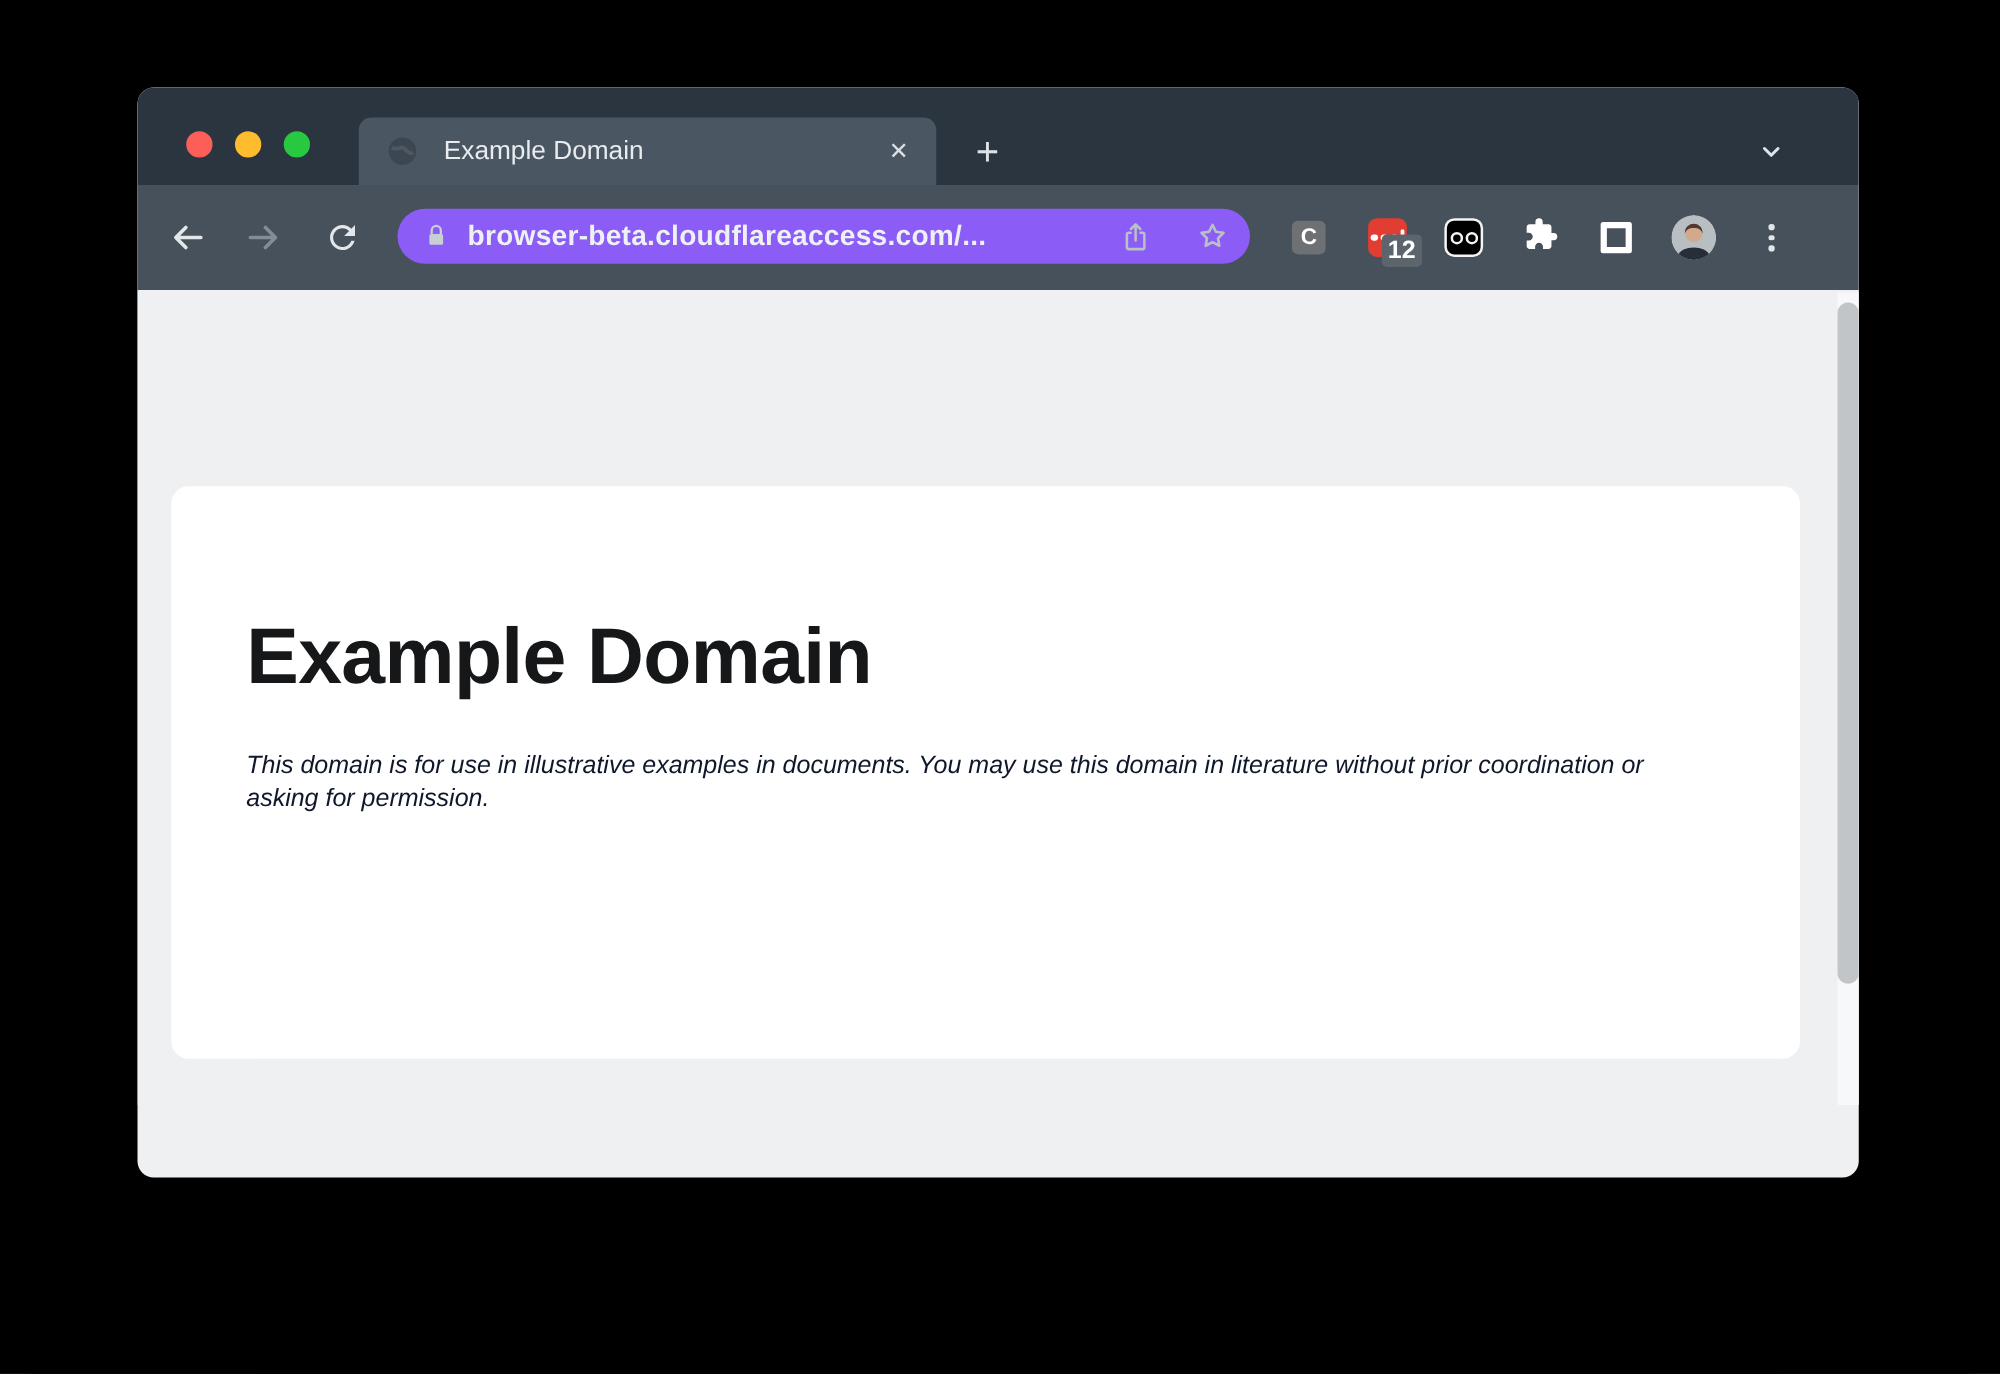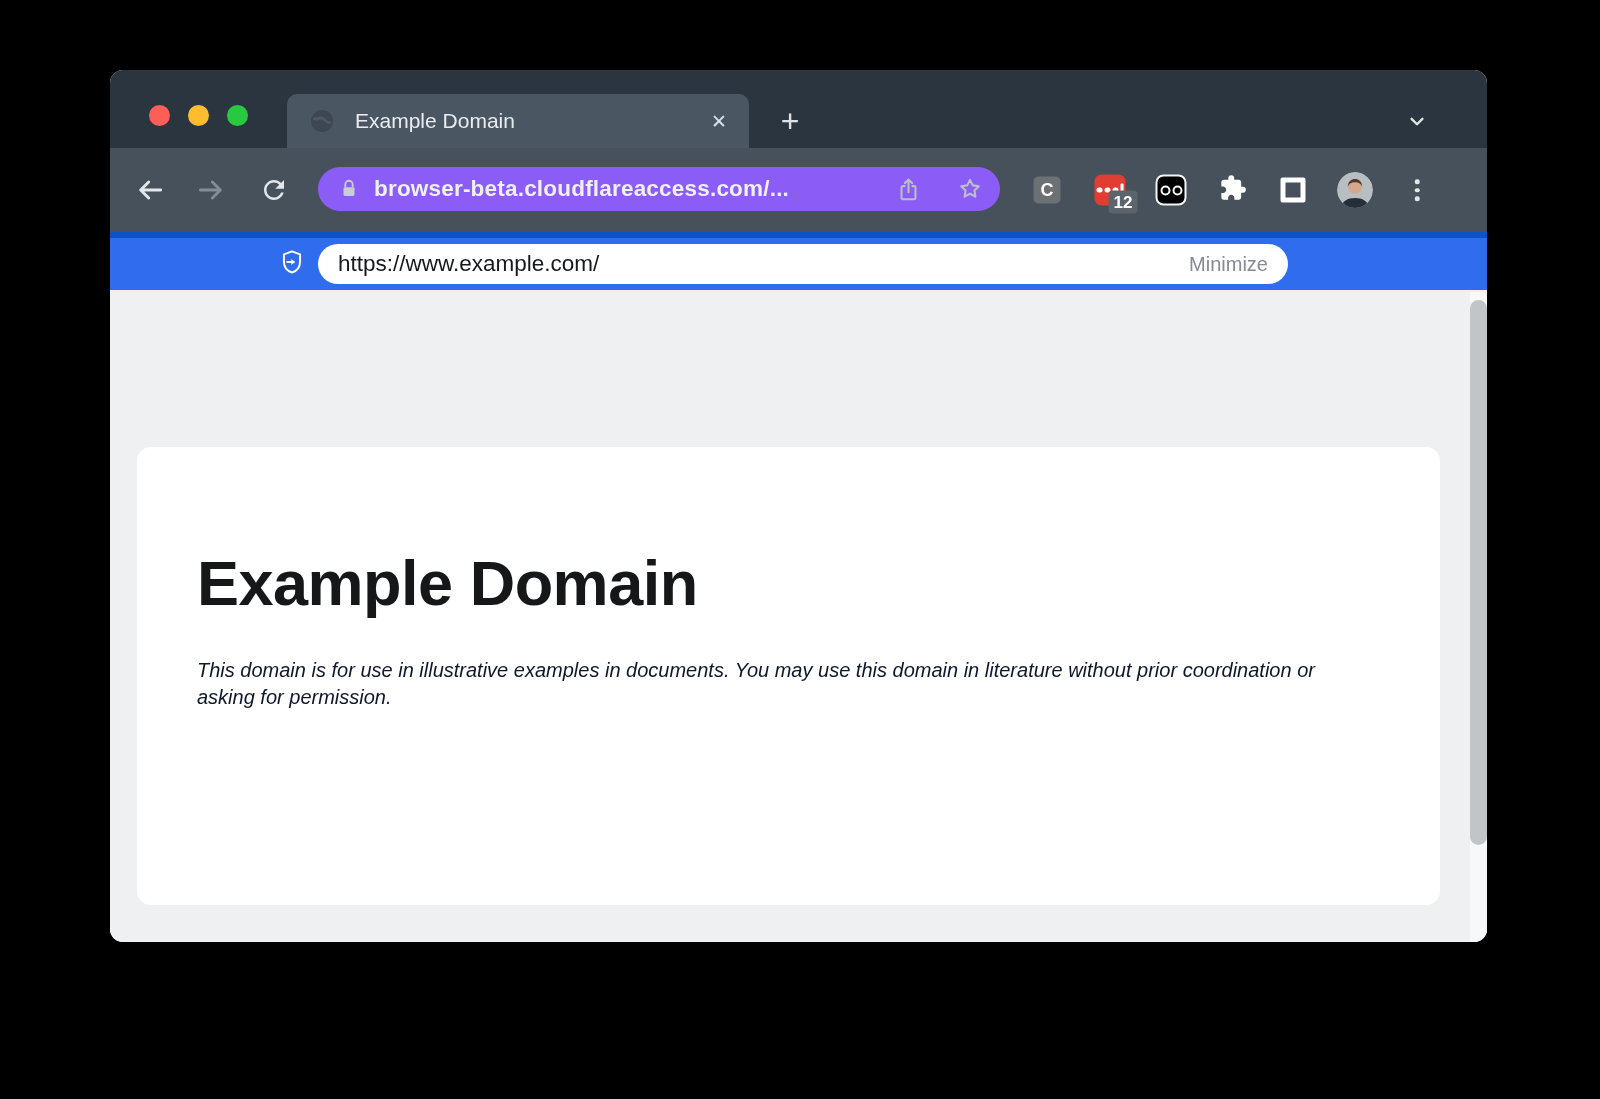--- a/index.html
+++ b/index.html
@@ -37,21 +37,21 @@
               letter-spacing:.2px; white-space:nowrap; overflow:hidden; }
   .omni-spacer { flex:1; }
   .ext { position:absolute; top:42px; transform:translate(-50%,-50%); }
   .ext-c { width:27px; height:27px; background:#6d7174; border-radius:5px; display:flex;
            align-items:center; justify-content:center; color:#fff; font-size:18px; font-weight:700; }
   .ext-red { position:relative; width:31px; height:31px; background:#e23d33; border-radius:7px;
              display:flex; align-items:center; justify-content:center; gap:2.5px; }
   .ext-red i { width:5.5px; height:5.5px; background:#fff; border-radius:50%; }
   .ext-red b { width:3px; height:13px; background:#fff; border-radius:1px; }
   .ext-badge { position:absolute; right:-12px; bottom:-8px; background:#5d656c; color:#fff;
-               font-size:17px; font-weight:600; line-height:1; padding:3px 5px; border-radius:4px; }
+               font-size:20px; font-weight:600; line-height:1; padding:3px 5px; border-radius:4px; }
   .ext-oo { width:31px; height:31px; background:#000; border:2px solid #f2f4f5; border-radius:8px;
             display:flex; align-items:center; justify-content:center; gap:2px; }
   .ext-oo i { width:10px; height:10px; border:2.5px solid #f2f4f5; border-radius:50%; }
   .ext-panel { width:25px; height:25px; border:5px solid #fff; border-radius:2px; }
   .kebab { display:flex; flex-direction:column; gap:4px; }
   .kebab i { width:4.5px; height:4.5px; background:#e3e7ea; border-radius:50%; }
   .avatar { width:36px; height:36px; border-radius:50%; overflow:hidden; }
 
   
   .isobar { position:relative; height:58px; background:#2f6dee; border-top:6px solid #0d52c9; }
@@ -185,33 +185,20 @@
         </svg>
       </div>
 
       <div class="ext kebab" style="left:1307px">
         <i></i>
           <i></i>
           <i></i>
       </div>
     </div>
 
-    <div class="isobar">
-      <div class="iso-shield">
-        <svg width="28" height="30" viewBox="0 0 24 26">
-          <path d="M12 2 19 4.6v6.2c0 5-3 8.3-7 9.6-4-1.3-7-4.6-7-9.6V4.6z" stroke="#fff" stroke-width="1.7" fill="none" stroke-linejoin="round"></path>
-          <path d="M7.8 11.2h5.8" stroke="#fff" stroke-width="1.7" stroke-linecap="round"></path>
-          <path d="m11.4 8.6 3.1 2.6-3.1 2.6z" fill="#fff"></path>
-        </svg>
-      </div>
-      <div class="iso-pill">
-        <span class="iso-url">https://www.example.com/</span>
-        <span class="iso-min">Minimize</span>
-      </div>
-    </div>
 
     <div class="content">
       <div class="card">
         <h1>Example Domain</h1>
         <p>This domain is for use in illustrative examples in documents. You may use this domain in literature without prior coordination or asking for permission.</p>
       </div>
       <div class="scroll-track">
         <div class="scroll-thumb"></div>
       </div>
     </div>

